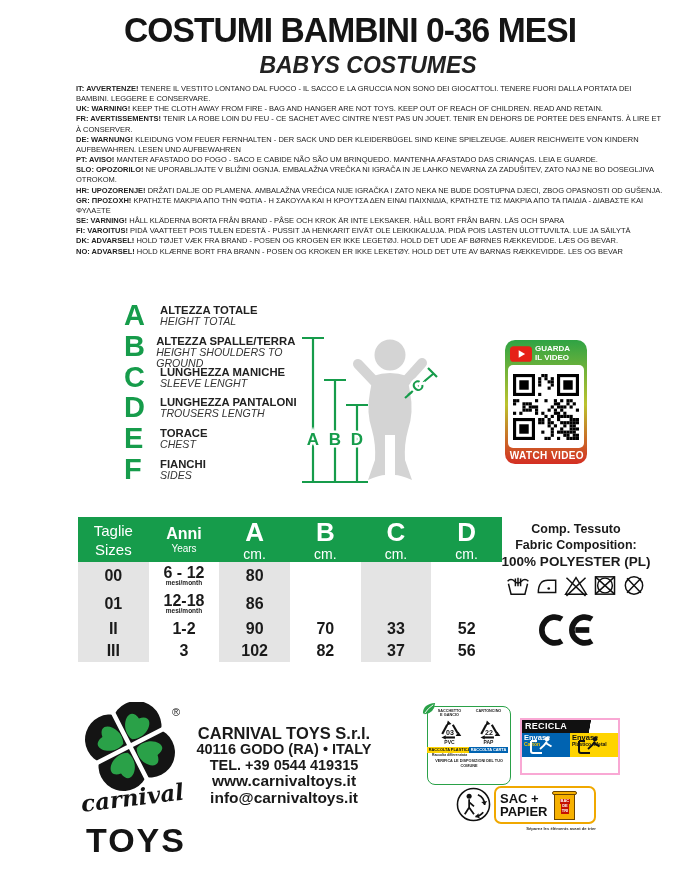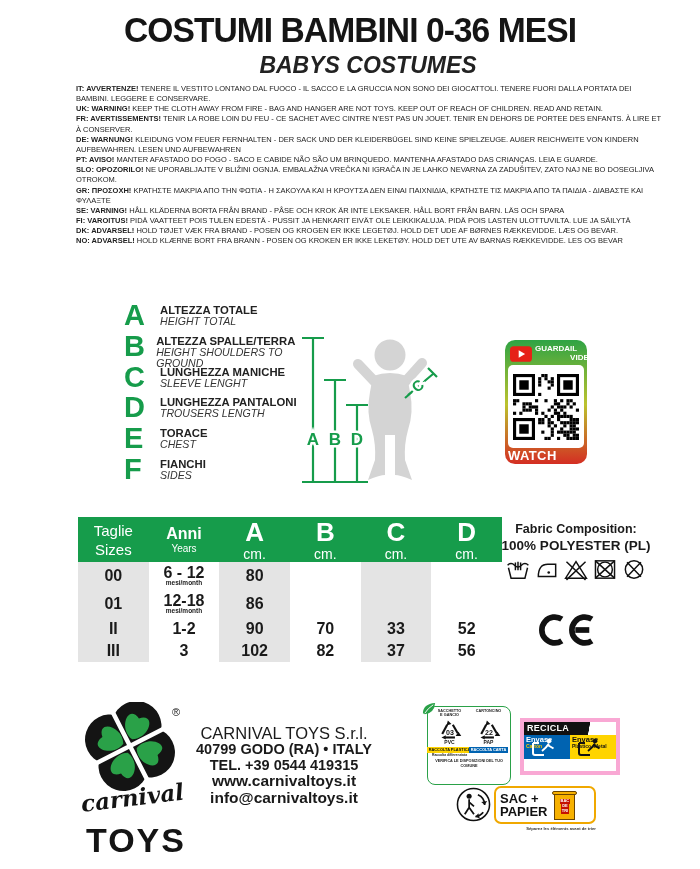--- a/index.html
+++ b/index.html
@@ -26,24 +26,24 @@
   .legend-en { display:block; font-size:10.6px; font-style:italic; color:#333; line-height:11px; }
 
   .diagram { position:absolute; left:300px; top:332px; width:200px; height:155px; }
 
   
   .qr-badge { position:absolute; left:505px; top:340px; width:82px; height:124px;
               background:linear-gradient(180deg,#2fa344 0%,#bcc32e 52%,#d42e23 100%);
               border-radius:10px; padding:3px 3px 2px 3px; display:flex; flex-direction:column; }
   .qr-top { display:flex; align-items:center; gap:3px; height:21px; padding-left:2px; }
   .yt-icon svg { width:22px; height:16px; display:block; }
-  .qr-top-text { color:#fff; font-weight:bold; font-size:8px; line-height:8.5px; display:flex; flex-direction:row; }
+  .qr-top-text { color:#fff; font-weight:bold; font-size:8px; line-height:8.5px; display:flex; flex-direction:column; }
   .qr-panel { background:#fff; border-radius:5px; flex:1; display:flex; align-items:center; justify-content:center; margin:1px 0; }
   #qr { width:66px; height:66px; }
-  .qr-bottom { color:#fff; font-weight:bold; font-size:13px; text-align:left; height:13px; line-height:13px; letter-spacing:.4px; }
+  .qr-bottom { color:#fff; font-weight:bold; font-size:10px; text-align:right; height:13px; line-height:13px; letter-spacing:.4px; }
 
   
   .size-table { position:absolute; left:78px; top:517px; width:424px; border-collapse:collapse; table-layout:fixed; }
   .size-table th { background:#169c4b; color:#fff; height:45px; vertical-align:middle; text-align:center; font-weight:normal; }
   .th-top { display:block; line-height:1; }
   .th-bot { display:block; line-height:1; margin-top:2px; }
   .th-sizes .th-top,.th-sizes .th-bot { font-size:15px; line-height:17px; }
   .th-anni .th-top { font-size:16px; font-weight:bold; }
   .th-anni .th-bot { font-size:10px; }
   .th-letter .th-top { font-size:26px; font-weight:bold; }
@@ -60,41 +60,41 @@
   .comp { position:absolute; left:480px; top:521px; width:192px; text-align:center; }
   .comp-l1,.comp-l2 { font-size:12.5px; font-weight:bold; line-height:16px; }
   .comp-l3 { font-size:13.5px; font-weight:bold; line-height:17px; }
   .care-icons { display:flex; justify-content:center; gap:3px; margin-top:4px; }
   .care-icons svg { width:26px; height:23px; }
   .ce { position:absolute; left:538px; top:607px; width:58px; height:46px; }
 
   
   .logo { position:absolute; left:82px; top:702px; width:102px; height:162px; }
   .company { position:absolute; left:186px; top:724px; width:196px; text-align:center; }
-  .co-name { font-size:16.5px; font-weight:normal; line-height:18px; }
+  .co-name { font-size:16.5px; font-weight:bold; line-height:18px; }
   .co-line { font-size:14.5px; font-weight:bold; line-height:15.5px; }
   .co-web,.co-mail { font-size:15.5px; font-weight:bold; line-height:16.5px; }
 
   
   .eco-it { position:absolute; left:427px; top:706px; width:84px; height:79px;
             border:1.6px solid #2aa148; border-radius:8px; padding:2px 2px 1px 2px; }
   .leaf { position:absolute; left:-6px; top:-6px; width:15px; height:15px; }
   .eco-cols { display:flex; }
   .eco-col { width:50%; display:flex; flex-direction:column; align-items:center; }
   .eco-label { font-size:3.8px; font-weight:bold; text-align:center; line-height:4.2px; height:9px; }
   .loop { width:24px; height:22px; }
   .eco-mat { font-size:5px; font-weight:bold; line-height:5px; }
   .band { font-size:3.9px; font-weight:bold; line-height:6px; padding:0 2px; margin-top:1.5px; white-space:nowrap; }
   .band-yellow { background:#ffd400; color:#111; }
   .band-blue { background:#0063b1; color:#fff; }
   .eco-sub { font-size:3.4px; font-weight:bold; line-height:4.5px; }
   .eco-footer { font-size:3.8px; font-weight:bold; text-align:center; margin-top:2px; line-height:4.5px; }
 
   
-  .recicla { position:absolute; left:520px; top:718px; width:100px; height:57px; border:4px solid #f9a8d4; background:#fff; }
+  .recicla { position:absolute; left:520px; top:718px; width:100px; height:57px; border:2px solid #f9a8d4; background:#fff; }
   .recicla-head { height:13px; background:linear-gradient(100deg,#111 70%,#fff 70.5%); color:#fff;
                   font-size:9px; font-weight:bold; line-height:13px; padding-left:3px; letter-spacing:.3px; }
   .recicla-body { display:flex; height:24px; }
   .recicla-half { width:50%; padding:1px 2px; position:relative; }
   .recicla-half.blue { background:#0063b1; color:#fff; }
   .recicla-half.yellow { background:#ffd400; color:#111; }
   .env-l1 { font-size:7.5px; font-weight:bold; line-height:8px; }
   .env-l2 { font-size:5px; font-weight:bold; line-height:5.5px; }
   .recicla-half.blue .env-l2 { color:#f7c700; }
   .tidy { position:absolute; left:3px; bottom:2px; width:34px; height:20px; }
@@ -124,20 +124,21 @@
   <div class="title">COSTUMI BAMBINI 0-36 MESI</div>
   <div class="subtitle">BABYS COSTUMES</div>
 
   <div class="warnings">
     <p><b>IT: AVVERTENZE!</b> <span>TENERE IL VESTITO LONTANO DAL FUOCO - IL SACCO E LA GRUCCIA NON SONO DEI GIOCATTOLI. TENERE FUORI DALLA PORTATA DEI BAMBINI. LEGGERE E CONSERVARE.</span></p>
     <p><b>UK: WARNING!</b> <span>KEEP THE CLOTH AWAY FROM FIRE - BAG AND HANGER ARE NOT TOYS. KEEP OUT OF REACH OF CHILDREN. READ AND RETAIN.</span></p>
     <p><b>FR: AVERTISSEMENTS!</b> <span>TENIR LA ROBE LOIN DU FEU - CE SACHET AVEC CINTRE N'EST PAS UN JOUET. TENIR EN DEHORS DE PORTEE DES ENFANTS. À LIRE ET À CONSERVER.</span></p>
     <p><b>DE: WARNUNG!</b> <span>KLEIDUNG VOM FEUER FERNHALTEN - DER SACK UND DER KLEIDERBÜGEL SIND KEINE SPIELZEUGE. AUßER REICHWEITE VON KINDERN AUFBEWAHREN. LESEN UND AUFBEWAHREN</span></p>
     <p><b>PT: AVISO!</b> <span>MANTER AFASTADO DO FOGO - SACO E CABIDE NÃO SÃO UM BRINQUEDO. MANTENHA AFASTADO DAS CRIANÇAS. LEIA E GUARDE.</span></p>
     <p><b>SLO: OPOZORILO!</b> <span>NE UPORABLJAJTE V BLIŽINI OGNJA. EMBALAŽNA VREČKA NI IGRAČA IN JE LAHKO NEVARNA ZA ZADUŠITEV, ZATO NAJ NE BO DOSEGLJIVA OTROKOM.</span></p>
+    <p><b>HR: UPOZORENJE!</b> <span>DRŽATI DALJE OD PLAMENA. AMBALAŽNA VREĆICA NIJE IGRAČKA I ZATO NEKA NE BUDE DOSTUPNA DJECI, ZBOG OPASNOSTI OD GUŠENJA.</span></p>
     <p><b>GR: ΠΡΟΣΟΧΗ!</b> <span>ΚΡΑΤΗΣΤΕ ΜΑΚΡΙΑ ΑΠΟ ΤΗΝ ΦΩΤΙΑ - Η ΣΑΚΟΥΛΑ ΚΑΙ Η ΚΡΟΥΤΣΑ ΔΕΝ ΕΙΝΑΙ ΠΑΙΧΝΙΔΙΑ, ΚΡΑΤΗΣΤΕ ΤΙΣ ΜΑΚΡΙΑ ΑΠΟ ΤΑ ΠΑΙΔΙΑ - ΔΙΑΒΑΣΤΕ ΚΑΙ ΦΥΛΑΞΤΕ</span></p>
     <p><b>SE: VARNING!</b> <span>HÅLL KLÄDERNA BORTA FRÅN BRAND - PÅSE OCH KROK ÄR INTE LEKSAKER. HÅLL BORT FRÅN BARN. LÄS OCH SPARA</span></p>
     <p><b>FI: VAROITUS!</b> <span>PIDÄ VAATTEET POIS TULEN EDESTÄ - PUSSIT JA HENKARIT EIVÄT OLE LEIKKIKALUJA. PIDÄ POIS LASTEN ULOTTUVILTA. LUE JA SÄILYTÄ</span></p>
     <p><b>DK: ADVARSEL!</b> <span>HOLD TØJET VÆK FRA BRAND - POSEN OG KROGEN ER IKKE LEGETØJ. HOLD DET UDE AF BØRNES RÆKKEVIDDE. LÆS OG BEVAR.</span></p>
     <p><b>NO: ADVARSEL!</b> <span>HOLD KLÆRNE BORT FRA BRANN - POSEN OG KROKEN ER IKKE LEKETØY. HOLD DET UTE AV BARNAS RÆKKEVIDDE. LES OG BEVAR</span></p>
   </div>
 
   <div class="legend">
     <div class="legend-item">
       <span class="legend-letter">A</span>
@@ -396,20 +397,21 @@
       <td class="cell-age"><span>3</span></td>
       <td class="gray">102</td>
       <td>82</td>
       <td class="gray">37</td>
       <td>56</td>
     </tr>
   </tbody>
     </table>
 
   <div class="comp">
+    <div class="comp-l1">Comp. Tessuto</div>
     <div class="comp-l2">Fabric Composition:</div>
     <div class="comp-l3">100% POLYESTER (PL)</div>
     <div class="care-icons">
       <svg viewBox="0 0 30 26" fill="none" stroke="#111" stroke-width="1.7">
         <path d="M3 8 Q7 4 11 8 Q15 12 19 8 Q23 4 27 8"></path>
         <path d="M4 11 L7 23 L23 23 L26 11"></path>
         <path d="M12 5 L12 14 M15 4 L15 14 M18 5 L18 14"></path>
       </svg>
       <svg viewBox="0 0 30 26" fill="none" stroke="#111" stroke-width="1.7">
         <path d="M5 21 Q5 7 16 7 L25 7 L25 21 Z"></path>
@@ -453,21 +455,21 @@
         <path transform="rotate(270)" d="M0 -7 C -17 -13 -15 -40 0 -29 C 15 -40 17 -13 0 -7 Z"></path>
       </g>
     </g>
     <text x="90" y="14" font-size="11" fill="#141414">®</text>
     <text x="0" y="110" font-size="23" font-weight="bold" font-style="italic" font-family="DejaVu Serif,serif" fill="#141414" transform="rotate(-7 0 110)">carnivals</text>
     <text x="4" y="150" font-size="34" font-weight="bold" letter-spacing="2" fill="#141414">TOYS</text>
   </svg>
 
   <div class="company">
     <div class="co-name">CARNIVAL TOYS S.r.l.</div>
-    <div class="co-line">40799 GODO (RA) • ITALY</div>
+    <div class="co-line">40116 GODO (RA) • ITALY</div>
     <div class="co-line">TEL. +39 0544 419315</div>
     <div class="co-web">www.carnivaltoys.it</div>
     <div class="co-mail">info@carnivaltoys.it</div>
   </div>
 
   <div class="eco-it">
     <svg class="leaf" viewBox="0 0 16 16">
       <path d="M1 13 Q1 3 14 2 Q13 13 3 14 Z" fill="#2aa148"></path>
       <path d="M3 13 Q6 8 12 4" stroke="#fff" stroke-width="1" fill="none"></path>
     </svg>

